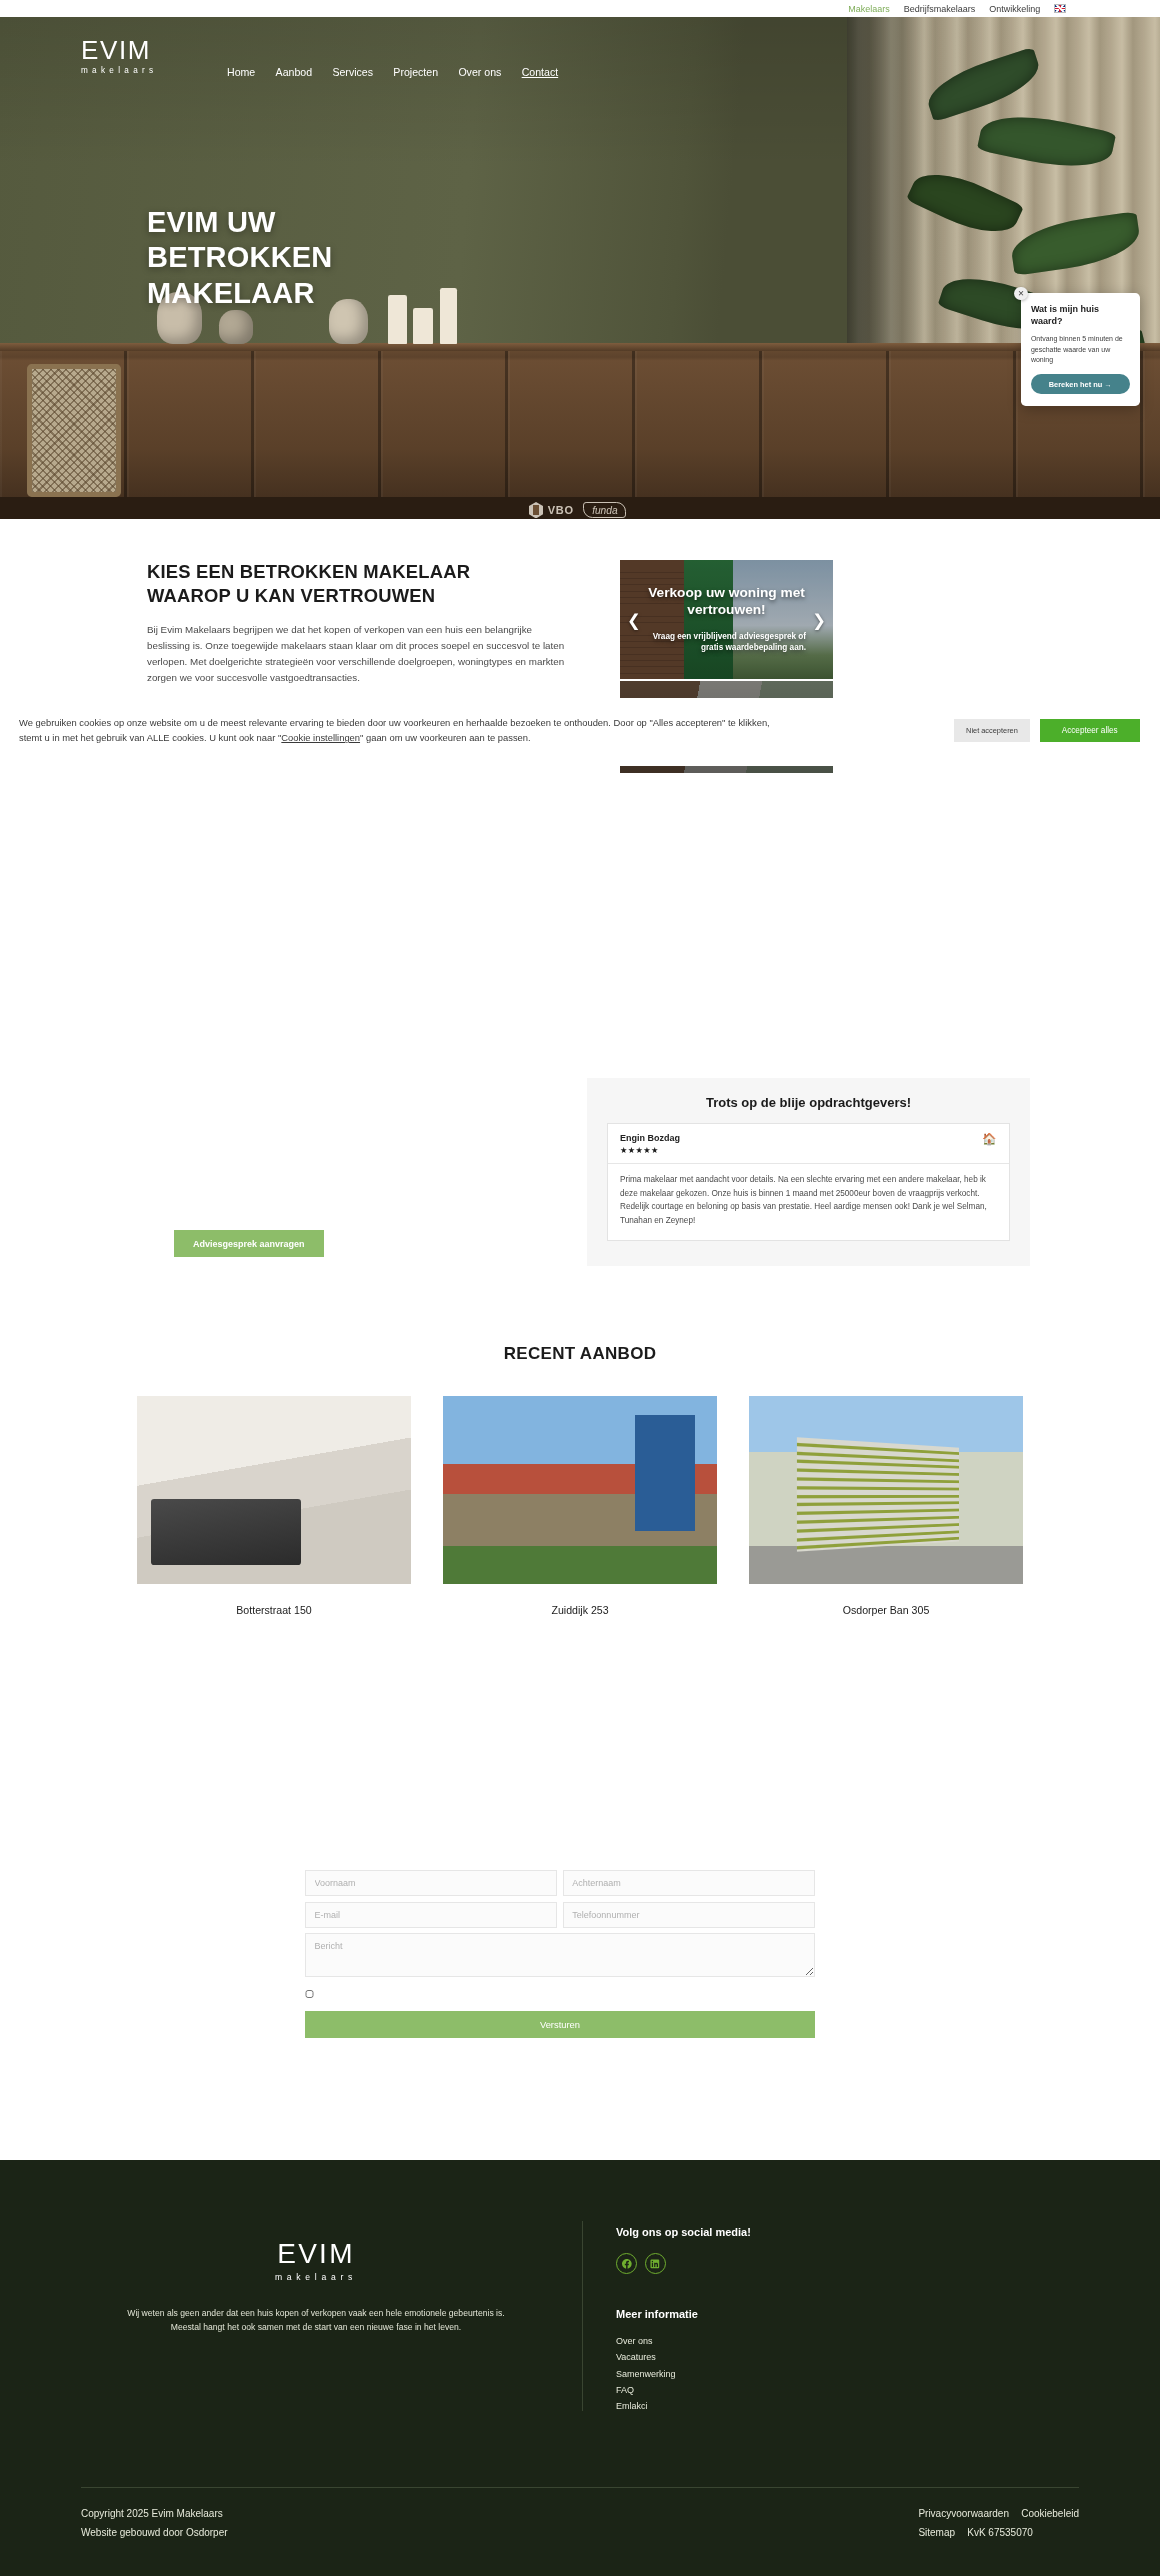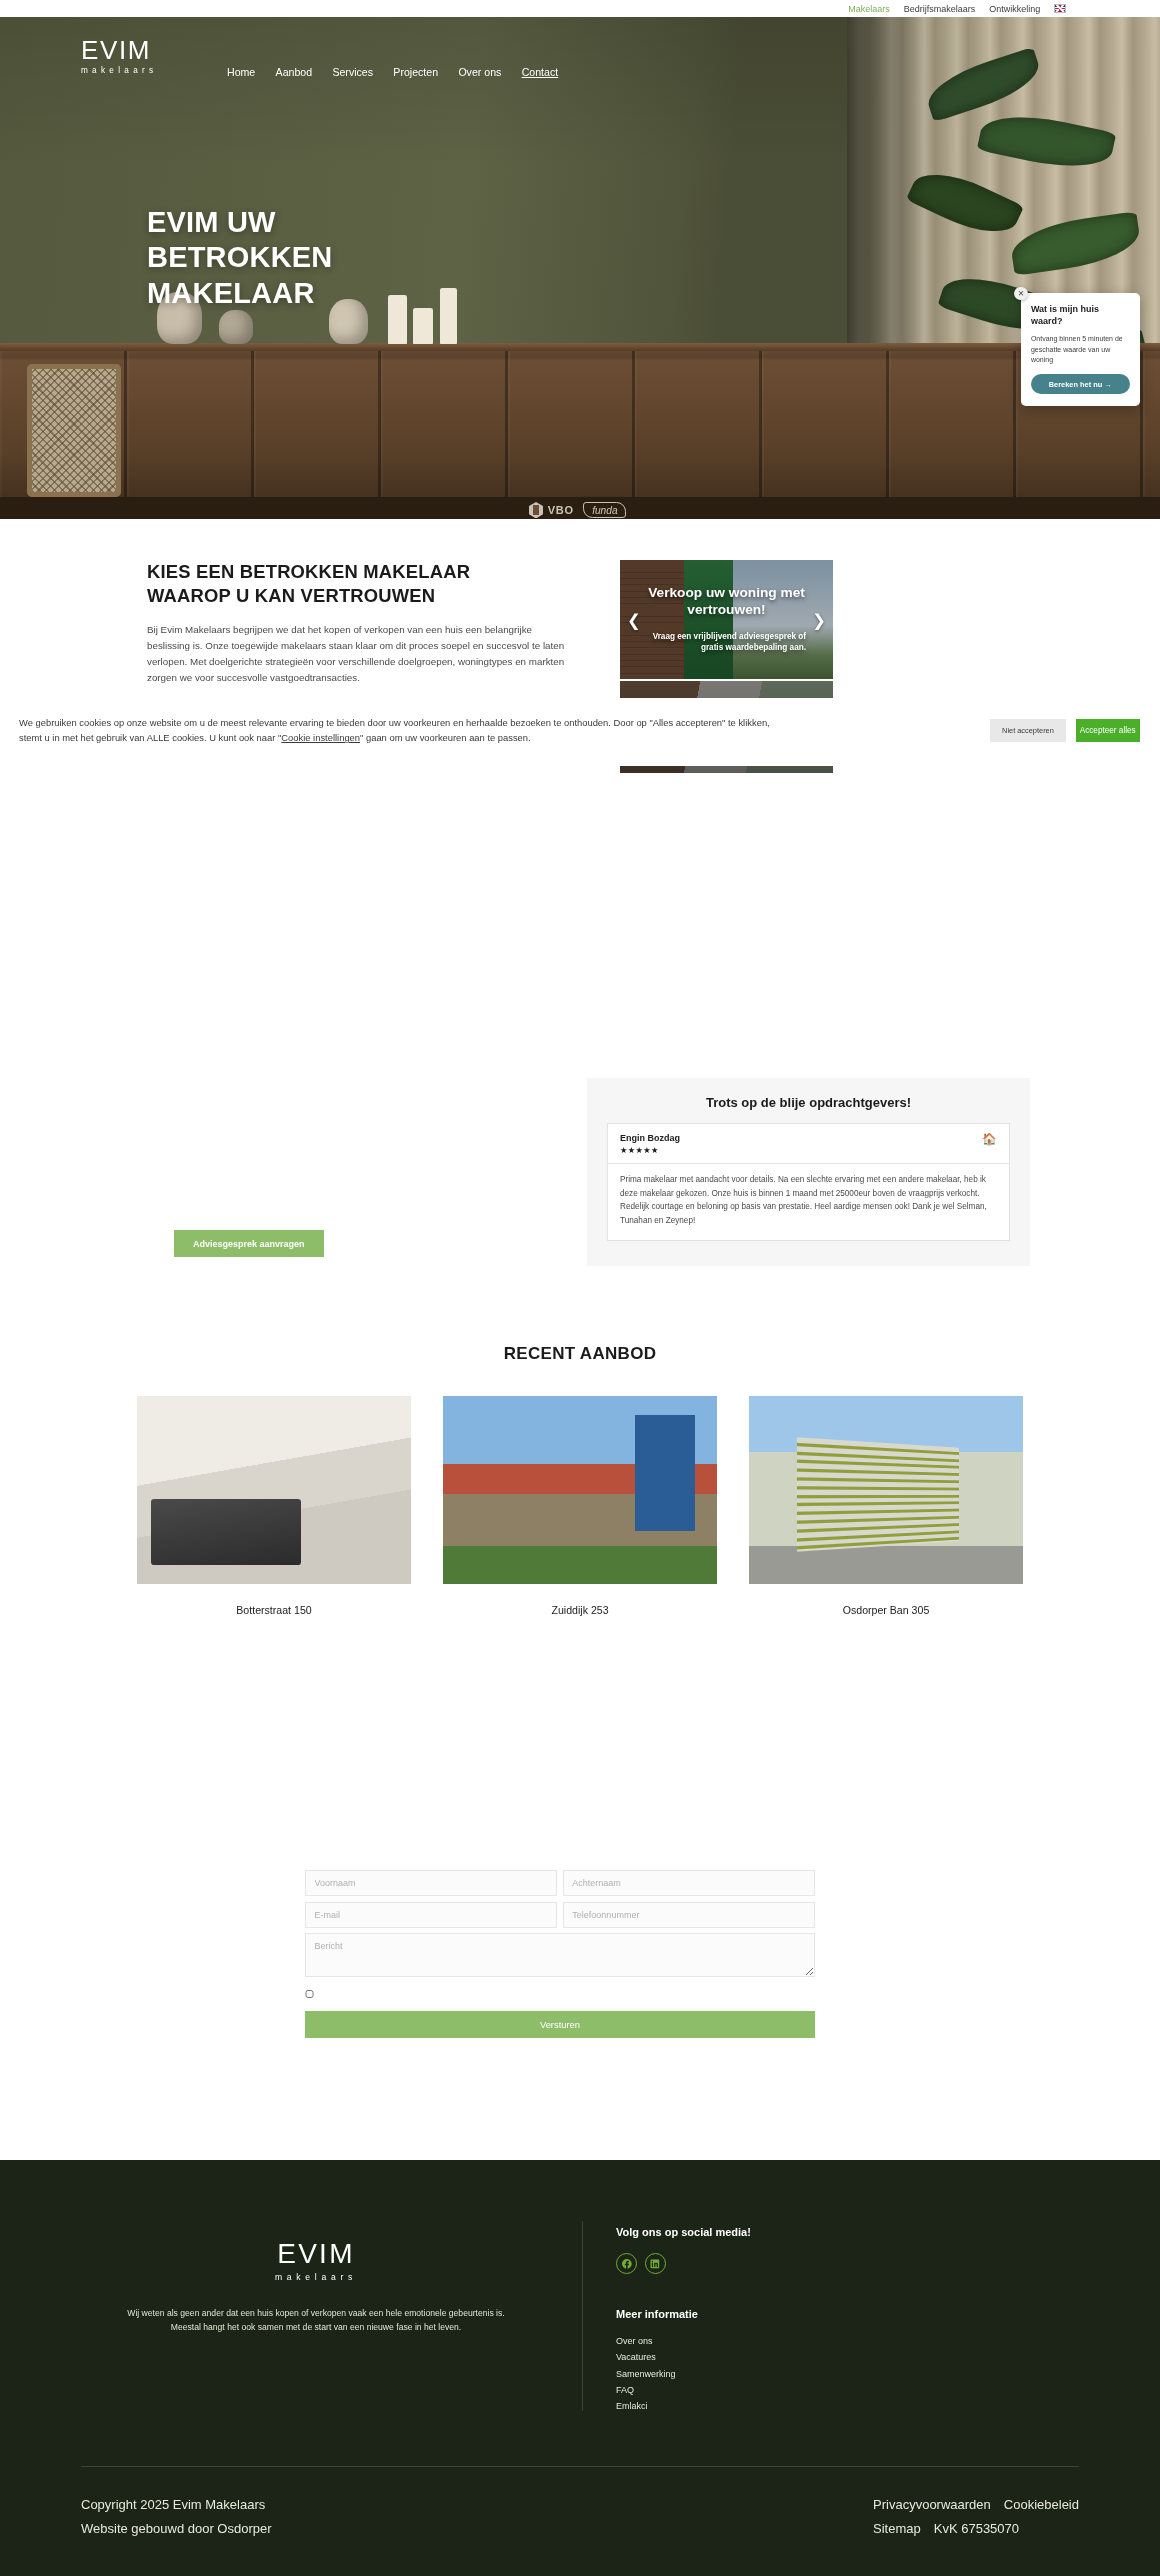--- a/index.html
+++ b/index.html
@@ -258,21 +258,21 @@
     font-size:9.4px; line-height:1.62; color:#3a3a3a;
   }
   .cookie-text a { color:#3a3a3a; }
   .cookie-actions { display:flex; gap:9.4px; margin-left:auto; margin-right:20.3px; }
   .btn-decline {
     background:#e8e8e8; border:none; color:#3a3a3a; font-size:7.4px;
     padding:7px 12.5px; cursor:pointer;
   }
   .btn-accept {
     background:#4caf2a; border:none; color:#ffffff; font-size:8.2px;
-    padding:7px 4px; cursor:pointer;
+    padding:7px 22px; cursor:pointer;
   }
 
   
   .testimonial-wrap {
     position:absolute; left:587px; top:1078px; width:443px;
     background:#f6f6f6; padding: 17px 20.3px 25px 20.3px;
   }
   .testimonial-wrap h3 {
     text-align:center; font-size:13px; color:#1b1b1b; margin-bottom:12.5px; font-weight:bold;
   }
@@ -358,23 +358,23 @@
   .social {
     width:21px; height:21px; border-radius:50%; border:0.8px solid #6fae2f;
     display:flex; align-items:center; justify-content:center; cursor:pointer;
   }
   .social svg { width:11.7px; height:11.7px; fill:#6fae2f; }
   .footer-links { display:flex; flex-direction:column; gap:6.3px; }
   .footer-links a { color:#e7eadb; font-size:9px; text-decoration:none; }
 
   .footer-bottom {
     position:absolute; left:81px; right:81px; bottom:34px;
-    border-top:0.8px solid #3a4531; padding-top:26px;
+    border-top:0.8px solid #3a4531; padding-top:16px;
     display:flex; justify-content:space-between;
-    font-size:13px; line-height:1.9; color:#e7eadb;
+    font-size:10px; line-height:1.9; color:#e7eadb;
   }
   .footer-bottom a { color:#e7eadb; text-decoration:none; }
   .fb-right { text-align:left; }
   .fb-right span { margin-left:9.4px; }
 </style>
 </head>
 <body>
 
 <div class="page">
 

